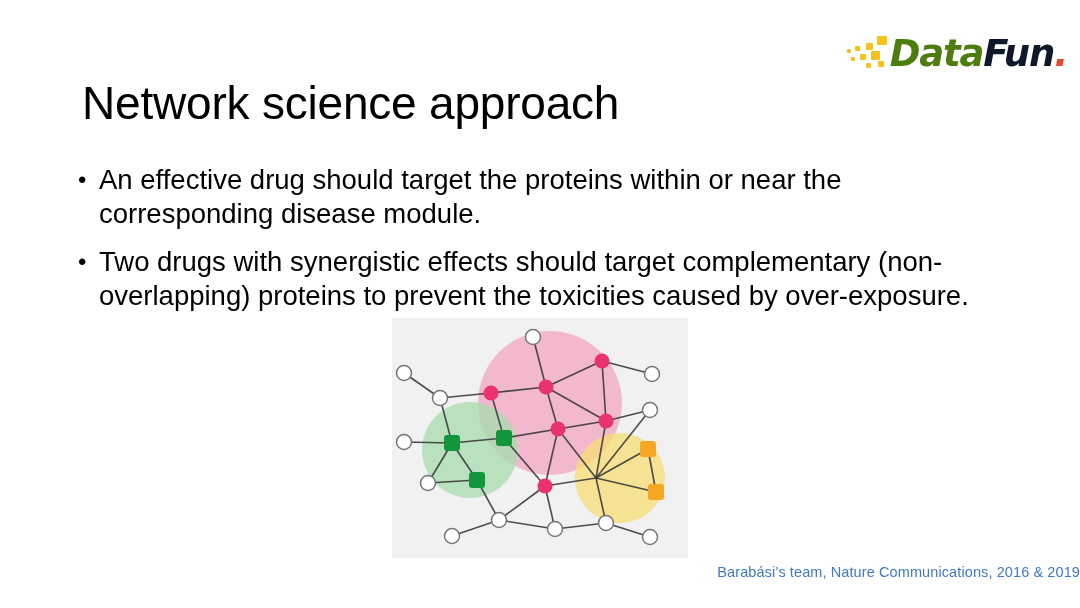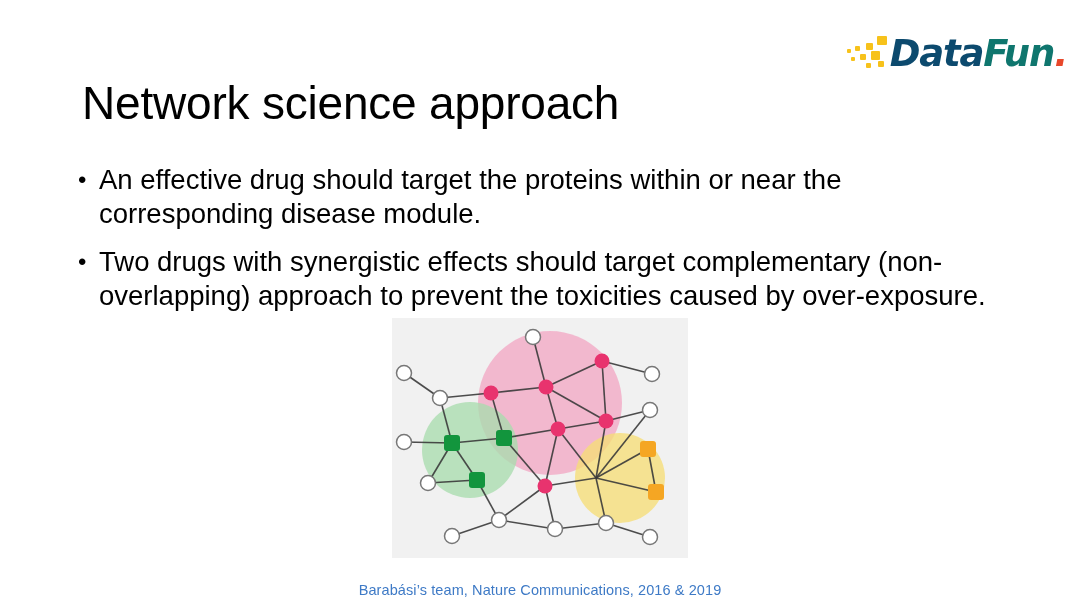--- a/index.html
+++ b/index.html
@@ -46,22 +46,22 @@
   }
   .logo-word {
     font-family: "DejaVu Sans", sans-serif;
     font-size: 37px;
     font-weight: bold;
     font-style: italic;
     letter-spacing: -1.2px;
     line-height: 1;
     white-space: nowrap;
   }
-  .lw-data { color: #0c4a6e; }
-  .lw-fun  { color: #0f766e; }
+  .lw-data { color: #4d7c0f; }
+  .lw-fun  { color: #0f172a; }
   .lw-dot  { color: #E8472A; }
 
   
   .title {
     position: absolute;
     left: 82px;
     top: 46px;
     font-size: 46px;
     line-height: 1.15;
     color: #000000;
@@ -106,22 +106,22 @@
     background: #F1F1F1;
     overflow: hidden;
   }
   .figure svg { display: block; }
 
   
   .caption {
     position: absolute;
     left: 0;
     right: 0;
-    top: 582px;
-    text-align: center;
+    top: 564px;
+    text-align: right;
     font-size: 14.5px;
     color: #3E7AC6;
     letter-spacing: 0.1px;
   }
 </style>
 </head>
 <body>
 
 <div class="slide">
 
@@ -142,21 +142,21 @@
 
   <h1 class="title">Network science approach</h1>
 
   <div class="body">
     <div class="bullet">
       <span class="dot">•</span>
       <span class="txt">An effective drug should target the proteins within or near the corresponding disease module.</span>
     </div>
     <div class="bullet">
       <span class="dot">•</span>
-      <span class="txt">Two drugs with synergistic effects should target complementary (non-overlapping) approach to prevent the toxicities caused by over-exposure.</span>
+      <span class="txt">Two drugs with synergistic effects should target complementary (non-overlapping) proteins to prevent the toxicities caused by over-exposure.</span>
     </div>
   </div>
 
   <div class="figure">
     <svg id="net-svg" width="296" height="240" viewBox="0 0 296 240">
       <g id="modules-layer">
           <circle cx="158" cy="85" r="72" fill="#F2A8C4" fill-opacity="0.78"></circle>
           <circle cx="78" cy="132" r="48" fill="#A9DCAE" fill-opacity="0.78"></circle>
           <circle cx="228" cy="160" r="45" fill="#F6DE77" fill-opacity="0.78"></circle>
         </g>

